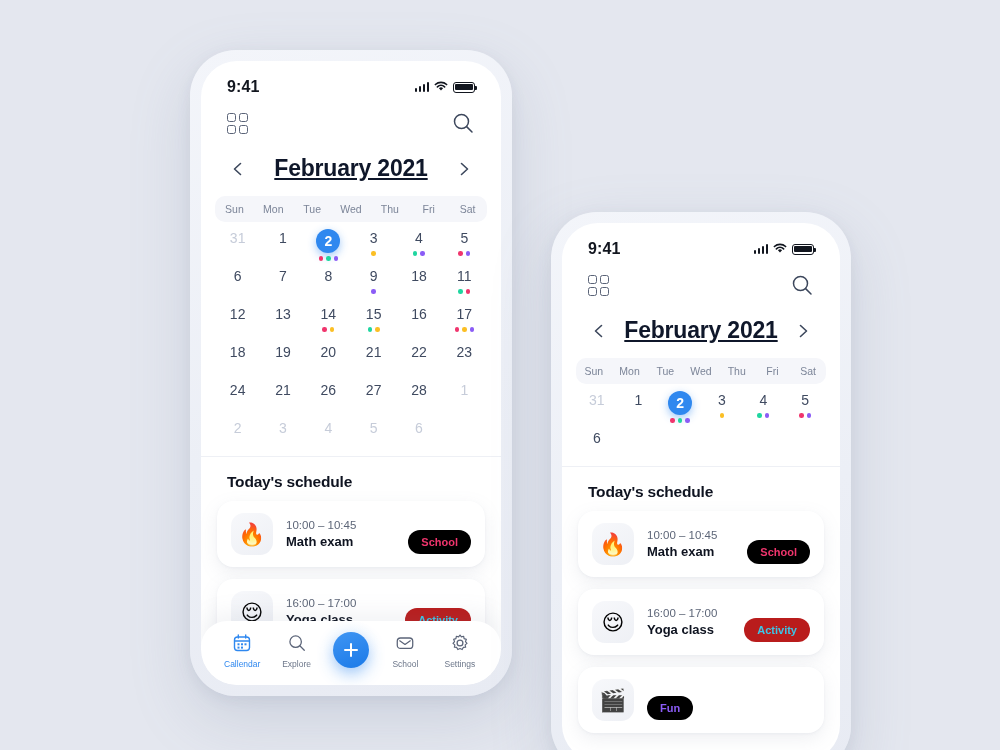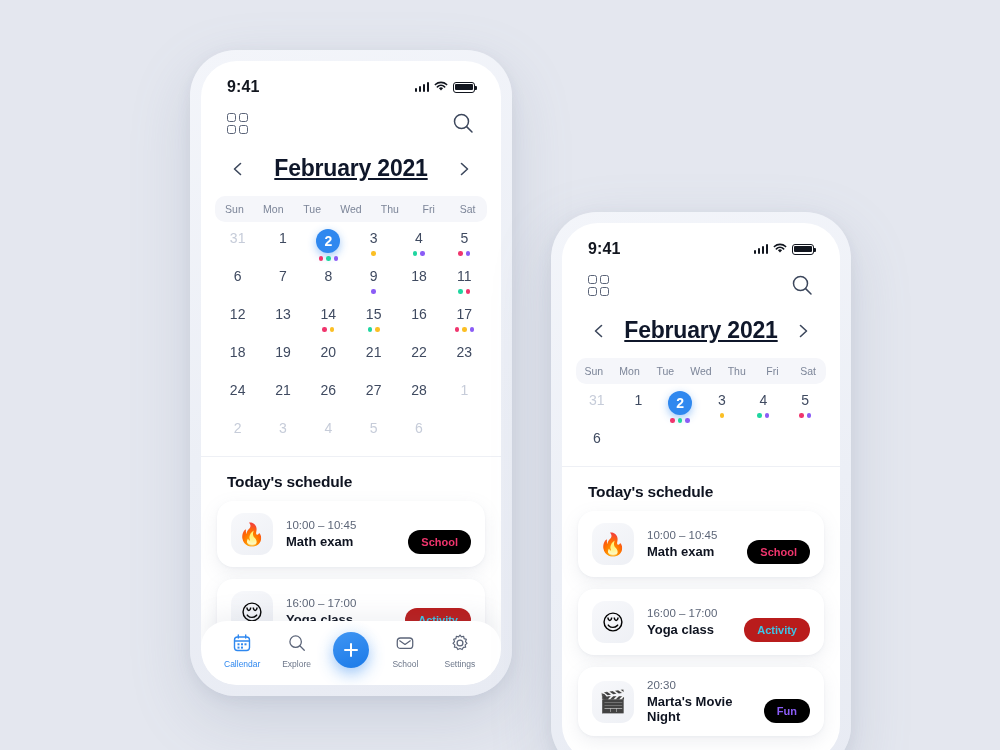--- a/index.html
+++ b/index.html
@@ -687,21 +687,17 @@
         <div class="sched-card">
           <div class="sched-emoji">😌</div>
           <div class="sched-text">
             <div class="sched-time">16:00 – 17:00</div>
             <div class="sched-name">Yoga class</div>
           </div>
           <div class="badge badge-activity">Activity</div>
         </div>
         <div class="sched-card">
           <div class="sched-emoji">🎬</div>
-          <div class="sched-text">
-            <div class="sched-time">20:30</div>
-            <div class="sched-name">Marta's Movie Night</div>
-          </div>
           <div class="badge badge-fun">Fun</div>
         </div>
       </div>
   </div>
 </div>
 
 </body></html>

